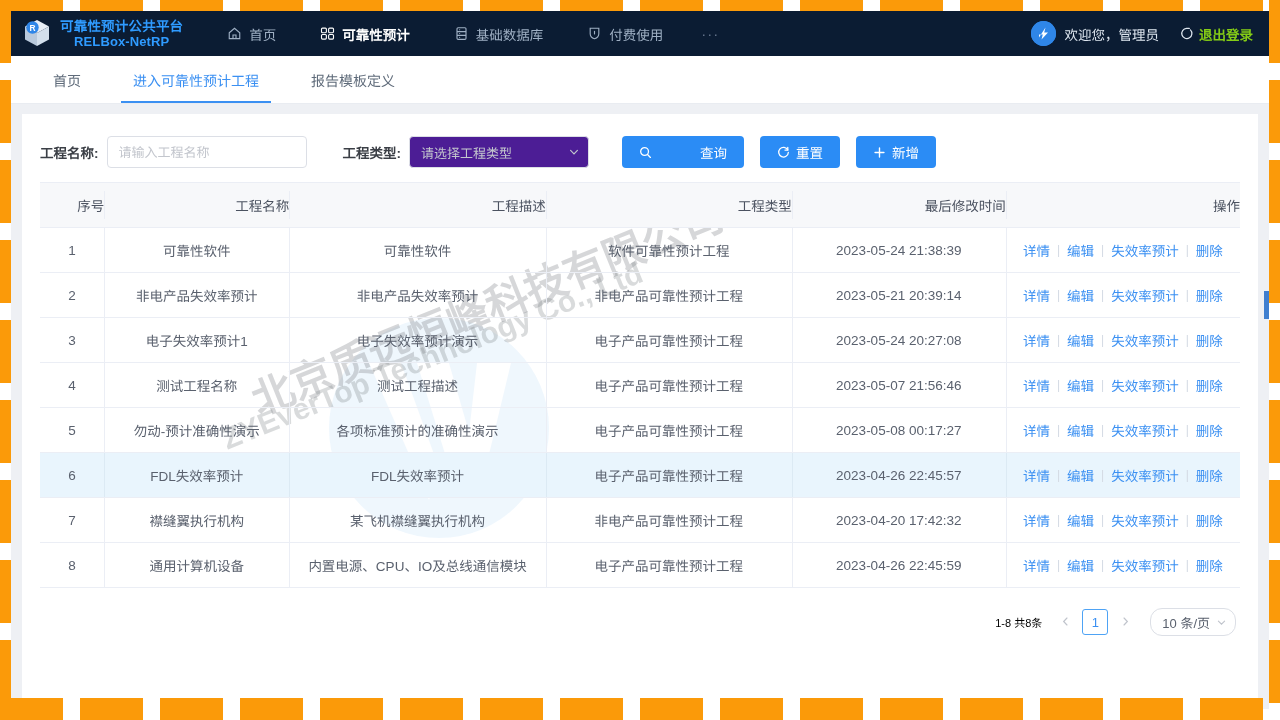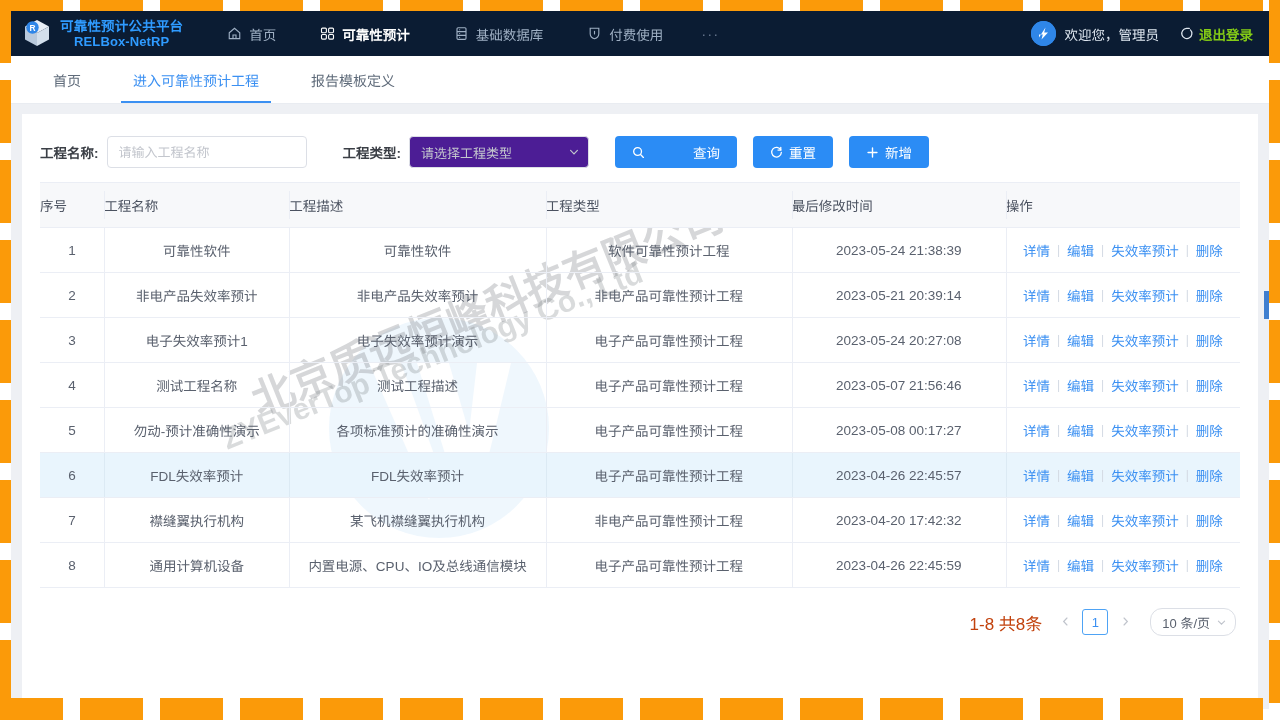--- a/index.html
+++ b/index.html
@@ -174,30 +174,30 @@
     color: #c0c4cc; pointer-events: none; display: flex;
   }
   .gap-lg { width: 36px; }
   .btn {
     height: 32px; border-radius: 4px; border: none;
     background: #2b8cf5; color: #fff; font-size: 13.5px;
     display: inline-flex; align-items: center; justify-content: center; gap: 6px;
     padding: 0 17px; cursor: pointer; margin-left: 16px;
     font-family: "Liberation Sans", sans-serif; white-space: nowrap;
   }
-  .btn:first-of-type { margin-left: 4px; gap: 48px; }
+  .btn:first-of-type { margin-left: 11px; gap: 48px; }
   .btn .b-ico { display: inline-flex; align-items: center; }
 
   
   #tablewrap { padding: 0 18px; position: relative; z-index: 5; }
   table { width: 100%; border-collapse: collapse; table-layout: fixed; background: transparent; }
   thead th {
     background: #f7f8fa; color: #4b5260; font-size: 13.5px; font-weight: 400;
     height: 45px; border: 1px solid #ebeef5; border-left: none; border-right: none;
-    text-align: left; position: relative;
+    text-align: right; position: relative;
   }
   thead th + th::before {
     content: ""; position: absolute; left: 0; top: 8px; bottom: 8px;
     width: 1px; background: #ebeef5;
   }
   tbody td {
     height: 45px; font-size: 13.5px; color: #5a616e;
     border-bottom: 1px solid #ebeef5; text-align: center;
     position: relative; background: transparent;
   }
@@ -219,21 +219,21 @@
     color: #3b90f2; font-size: 13.5px; cursor: pointer; white-space: nowrap;
     padding: 0 7px;
   }
   .op-sep { color: #d3dae3; font-size: 12px; }
 
   
   #pagination {
     display: flex; align-items: center; justify-content: flex-end;
     gap: 8px; padding: 20px 22px 0 0; position: relative; z-index: 5;
   }
-  .pg-total { font-size: 17px; color: #c2410c; margin-right: 6px; text-align: center; }
+  .pg-total { font-size: 11px; color: #000000; margin-right: 6px; text-align: center; }
   .pg-arrow {
     color: #c0c4cc; font-size: 13px; width: 18px; text-align: center; cursor: pointer;
     user-select: none;
   }
   .pg-num {
     min-width: 26px; height: 26px; border: 1px solid #4ea3f5; border-radius: 3px;
     color: #3b90f2; font-size: 13px; display: inline-flex;
     align-items: center; justify-content: center; cursor: pointer; background: #fff;
   }
   .pg-size {

